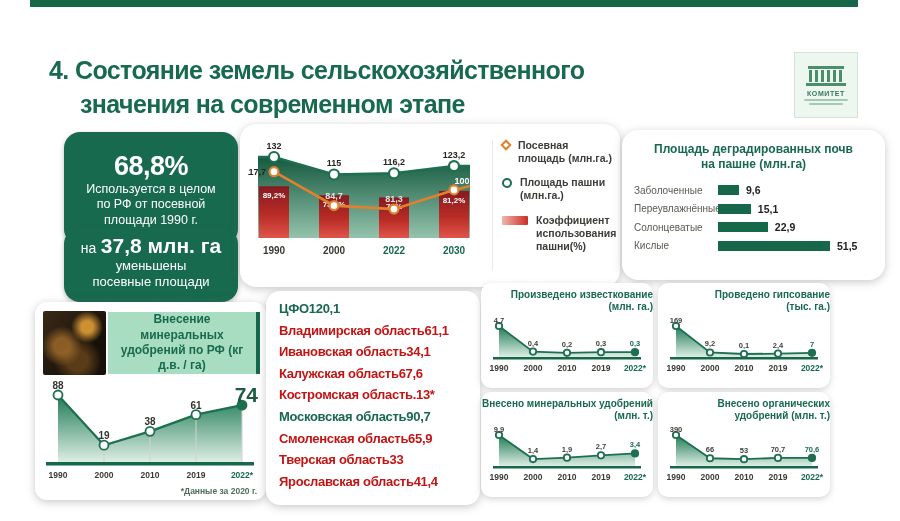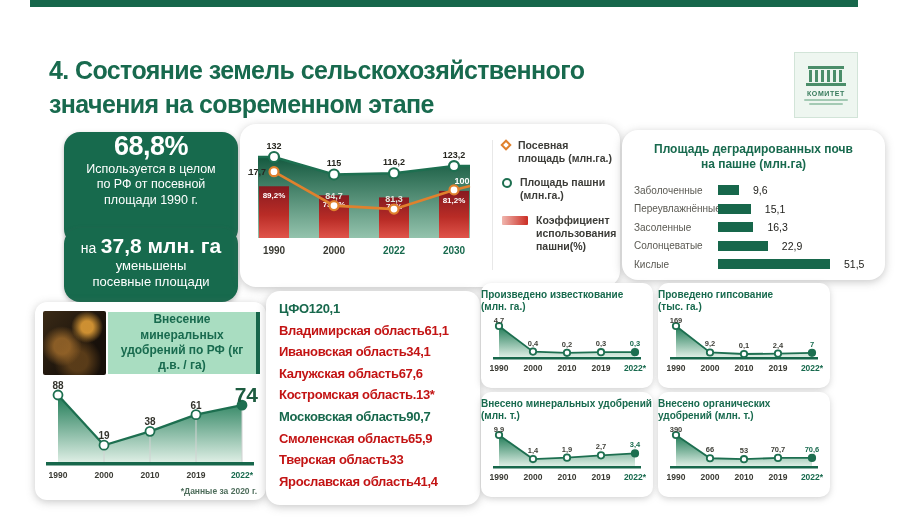--- a/index.html
+++ b/index.html
@@ -1,26 +1,26 @@
 <!DOCTYPE html>
 <html><head>
 <meta charset="utf-8">
 <style>
   *{margin:0;padding:0;box-sizing:border-box}
   html,body{background:#ffffff}
   body{font-family:"Liberation Sans",sans-serif}
   #slide{position:relative;width:900px;height:521px;background:#fff;overflow:hidden}
   .topbar{position:absolute;left:30px;top:0;width:828px;height:7px;background:#17674b}
   .title{position:absolute;left:49px;top:54px;color:#186a4e;font-weight:800;font-size:25px;letter-spacing:-.6px;line-height:1.34}
-  .title .t2{}
+  .title .t2{margin-left:31px}
   .logo{position:absolute;left:794px;top:52px;width:64px;height:66px;background:#eef6f0;border:1px solid #d2e4d8;display:flex;flex-direction:column;align-items:center;justify-content:center;gap:2px}
   .logo-label{font-size:7px;font-weight:700;color:#35795a;letter-spacing:.6px}
   .logo-line{height:2px;background:#a4cab4;border-radius:1px}
   .hl{position:absolute;left:64px;width:174px;background:#176a4d;border-radius:16px;color:#fff;text-align:center;box-shadow:0 2px 5px rgba(90,90,90,.4)}
-  #hl1{top:132px;height:113px;padding-top:0}
+  #hl1{top:132px;height:113px;padding-top:20px}
   #hl1 .big{font-size:27px;font-weight:800;letter-spacing:-.5px;line-height:1.1}
   .hl .sub{font-size:12.5px;line-height:1.26;font-weight:500}
   #hl2{top:228px;height:74px;padding-top:6px}
   #hl2 .big{font-size:21px;font-weight:700}
   #hl2 .pre{font-size:14px;font-weight:400}
   #hl2 .sub{font-size:13px}
   .card{position:absolute;background:#fff;border-radius:16px;box-shadow:0 2px 8px rgba(110,110,110,.38)}
   #card-main{left:240px;top:124px;width:380px;height:163px}
   #svg-main{position:absolute;left:8px;top:8px}
   .vline{position:absolute;left:252px;top:16px;height:130px;width:1px;background:#e8e8e8}
@@ -28,41 +28,41 @@
   .leg-item{display:flex;gap:8px;align-items:flex-start;font-size:10.5px;color:#3c3c38;font-weight:600;line-height:1.25}
   .leg-icon{flex:0 0 auto;margin-top:2px}
   .icon-diamond{width:8px;height:8px;background:#fff;border:2.4px solid #e0812d;transform:rotate(45deg)}
   .icon-circle{width:10px;height:10px;background:#fff;border:2.4px solid #1d6f50;border-radius:50%}
   .icon-redbar{width:26px;height:9px;background:linear-gradient(90deg,#f0b6ae,#cb2d24);border-radius:1px}
   #card-soil{left:622px;top:130px;width:263px;height:150px;padding:10px 12px 8px}
   .soil-title{text-align:center;color:#186a4e;font-weight:700;font-size:12px;line-height:1.28;margin:2px auto 8px;width:212px}
   .soil-row{display:flex;align-items:center;height:18.6px}
   .soil-label{width:84px;font-size:10px;color:#5a5952;flex:0 0 auto}
   .soil-bar{height:10px;background:#17674b;flex:0 0 auto}
-  .soil-val{margin-left:14px;font-size:10.5px;font-weight:400;color:#22221e}
+  .soil-val{margin-left:7px;font-size:10.5px;font-weight:700;color:#22221e}
   #card-fert{left:35px;top:302px;width:231px;height:198px;border-radius:12px}
   .photo{position:absolute;left:8px;top:9px;width:63px;height:64px;border-radius:2px;
     background:
       radial-gradient(circle at 70% 25%, rgba(214,150,52,.95) 0 6px, rgba(214,150,52,0) 16px),
       radial-gradient(circle at 30% 55%, rgba(155,104,42,.85) 0 8px, rgba(155,104,42,0) 20px),
       radial-gradient(circle at 55% 78%, rgba(96,64,26,.9) 0 10px, rgba(96,64,26,0) 24px),
       linear-gradient(130deg,#3a2a16,#17100a 70%)}
   .fert-label{position:absolute;left:73px;top:10px;width:152px;height:62px;background:#a9ddc1;border-right:4px solid #17674b;display:flex;align-items:center;justify-content:center;text-align:center;color:#186a4e;font-weight:700;font-size:12px;line-height:1.28;padding:0 5px}
   #svg-big{position:absolute;left:5px;top:76px}
   .footnote{position:absolute;right:9px;bottom:4px;font-size:8.5px;color:#4f6e5c;font-weight:600}
   #card-regions{left:266px;top:291px;width:214px;height:214px;padding:10px 13px;border-radius:14px}
   .region-row{display:flex;justify-content:flex-start;align-items:baseline;height:21.6px;font-weight:700;font-size:13px;letter-spacing:-.3px;white-space:nowrap}
   .r-red{color:#c31414}
   .r-green{color:#17684c}
   .mini{position:absolute;width:172px;height:105px;background:#fff;border-radius:10px;box-shadow:0 2px 6px rgba(130,130,130,.35)}
   #mini-a{left:481px;top:283px}
   #mini-b{left:658px;top:283px}
   #mini-c{left:481px;top:392px}
   #mini-d{left:658px;top:392px}
-  .mini-title{text-align:left;color:#186a4e;font-weight:700;font-size:10px;line-height:1.22;margin-top:6px}
+  .mini-title{text-align:right;color:#186a4e;font-weight:700;font-size:10px;line-height:1.22;margin-top:6px}
   .mini svg{position:absolute;left:4px;top:32px}
   svg text{font-family:"Liberation Sans",sans-serif}
   .bar-lbl{font-size:8px;font-weight:700;fill:#fff}
   .val-dark{font-size:9px;font-weight:700;fill:#26261f}
   .val-pale{font-size:9px;font-weight:700;fill:#dce8dd}
   .val-white{font-size:9px;font-weight:700;fill:#fff}
   .yr-dark{font-size:10px;font-weight:700;fill:#3a3a33}
   .yr-green{font-size:10px;font-weight:700;fill:#186a4e}
   .v-d{font-size:10px;font-weight:700;fill:#33332c}
   .v-d-s{font-size:7.5px;font-weight:700;fill:#3f3f38}
@@ -181,25 +181,20 @@
           <span class="soil-label">Заболоченные</span>
           <span class="soil-bar" style="width: 20.8777px;"></span>
           <span class="soil-val">9,6</span>
         </div>
         <div class="soil-row">
           <span class="soil-label">Переувлажнённые</span>
           <span class="soil-bar" style="width: 32.8388px;"></span>
           <span class="soil-val">15,1</span>
         </div>
         <div class="soil-row">
-          <span class="soil-label">Засоленные</span>
-          <span class="soil-bar" style="width: 35.4485px;"></span>
-          <span class="soil-val">16,3</span>
-        </div>
-        <div class="soil-row">
           <span class="soil-label">Солонцеватые</span>
           <span class="soil-bar" style="width: 49.8019px;"></span>
           <span class="soil-val">22,9</span>
         </div>
         <div class="soil-row">
           <span class="soil-label">Кислые</span>
           <span class="soil-bar" style="width: 112px;"></span>
           <span class="soil-val">51,5</span>
         </div>
       </div>

